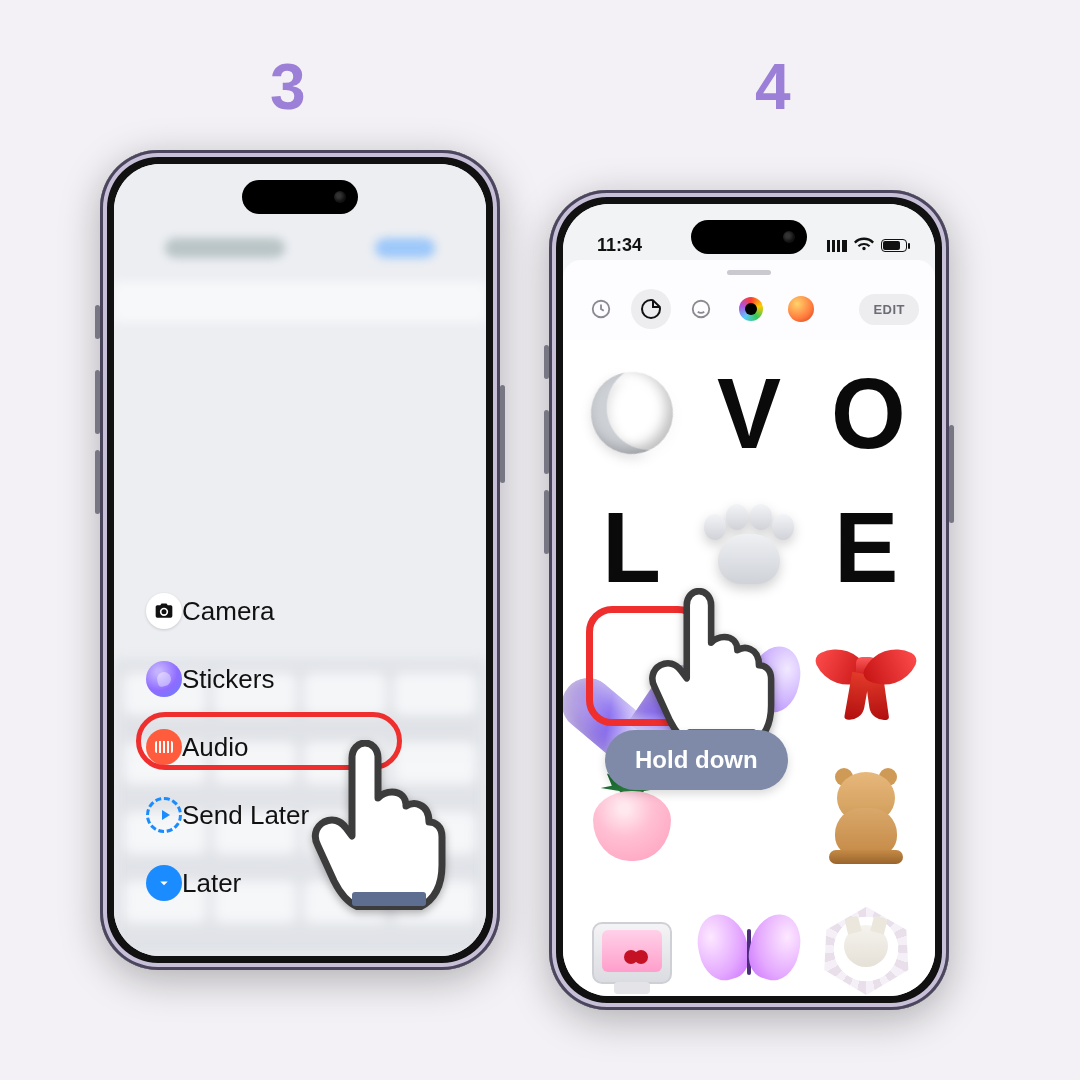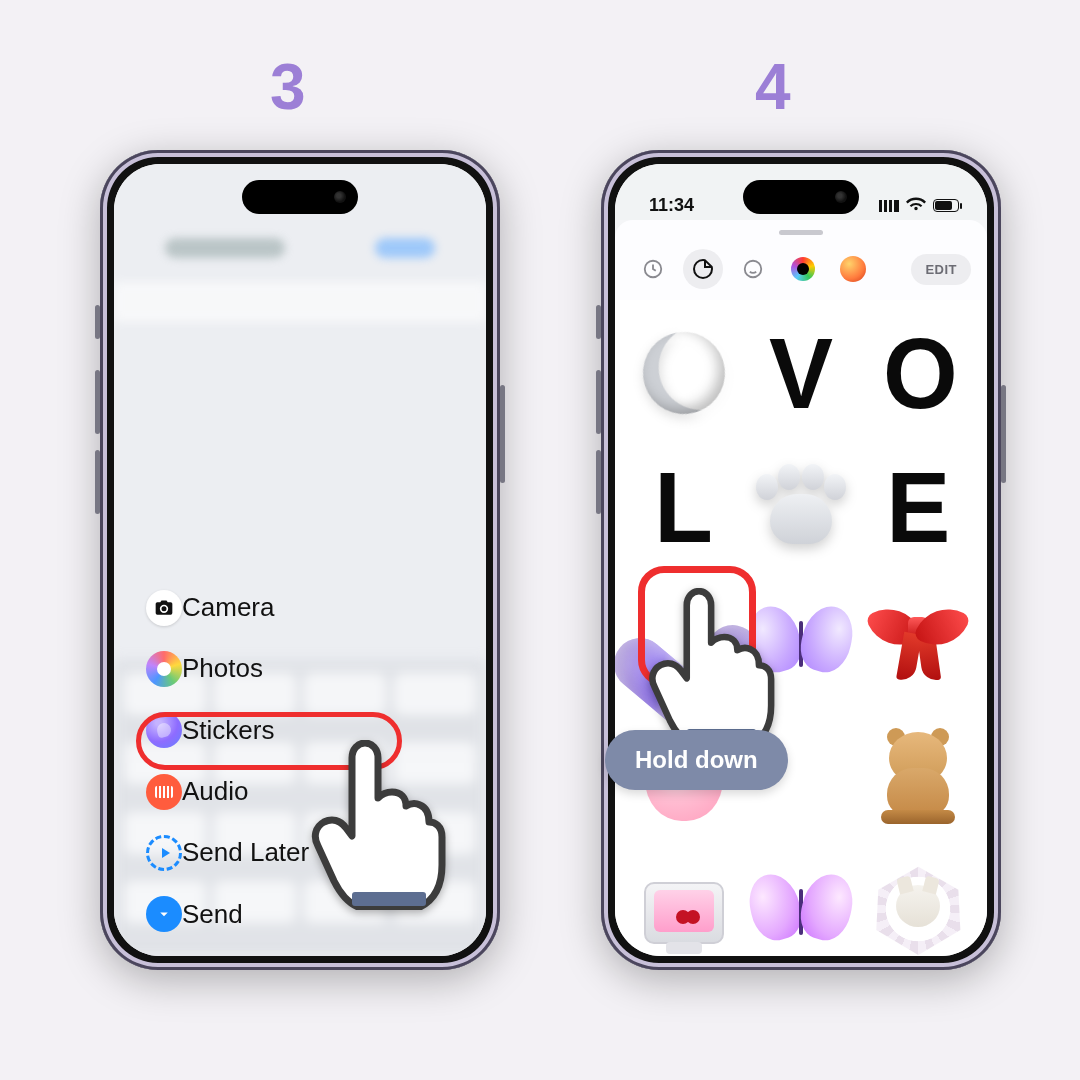--- a/index.html
+++ b/index.html
@@ -27,21 +27,21 @@
     top: 150px;
     width: 400px;
     height: 820px;
     border-radius: 58px;
     background: #111;
     box-shadow: 0 10px 40px rgba(0,0,0,.28),
                 inset 0 0 0 3px #4b465d,
                 inset 0 0 0 7px #c8c0d9;
   }
   .phone.left { left: 100px; }
-  .phone.right { left: 601px; }
+  .phone.right { left: 549px; margin-top: 40px; }
 
   .phone .side-btn {
     position: absolute;
     background: #777683;
     border-radius: 3px;
   }
   .phone .sb-l1 { left:-5px; top:155px; width:5px; height:34px; }
   .phone .sb-l2 { left:-5px; top:220px; width:5px; height:64px; }
   .phone .sb-l3 { left:-5px; top:300px; width:5px; height:64px; }
   .phone .sb-r  { right:-5px; top:235px; width:5px; height:98px; }
@@ -335,42 +335,38 @@
     <div class="sheet">
       <div class="sheet-row">
         <span class="ic camera">
           <svg viewBox="0 0 24 24" fill="#111">
               <path d="M9 3l-1.5 2H4a2 2 0 00-2 2v11a2 2 0 002 2h16a2 2 0 002-2V7a2 2 0 00-2-2h-3.5L15 3H9zm3 5a5 5 0 110 10 5 5 0 010-10zm0 2a3 3 0 100 6 3 3 0 000-6z"></path>
             </svg>
         </span>
         <span class="label">Camera</span>
       </div>
       <div class="sheet-row">
-        <span class="ic photos"></span>
-        <span class="label">Photos</span>
-      </div>
-      <div class="sheet-row">
         <span class="ic stickers"></span>
         <span class="label">Stickers</span>
       </div>
       <div class="sheet-row">
         <span class="ic audio"></span>
         <span class="label">Audio</span>
       </div>
       <div class="sheet-row">
         <span class="ic later"></span>
         <span class="label">Send Later</span>
       </div>
       <div class="sheet-row">
         <span class="ic more">
           <svg viewBox="0 0 24 24" fill="#fff">
               <path d="M7 10l5 5 5-5z"></path>
             </svg>
         </span>
-        <span class="label">Send</span>
+        <span class="label">Later</span>
       </div>
     </div>
 
     <div class="highlight-ring ring-left"></div>
   </div>
 </div>
 
 <div class="hand" style="left:300px; top:740px;">
   <svg width="160" height="170" viewBox="0 0 160 170">
     <g stroke="#3c3c3c" stroke-width="7" fill="#fff" stroke-linejoin="round">

